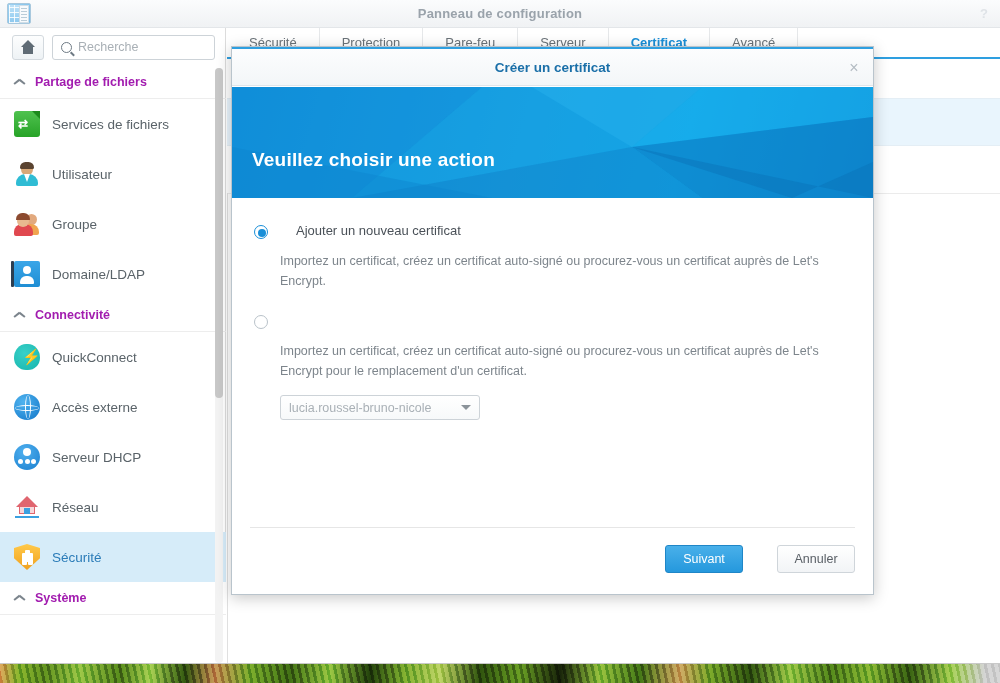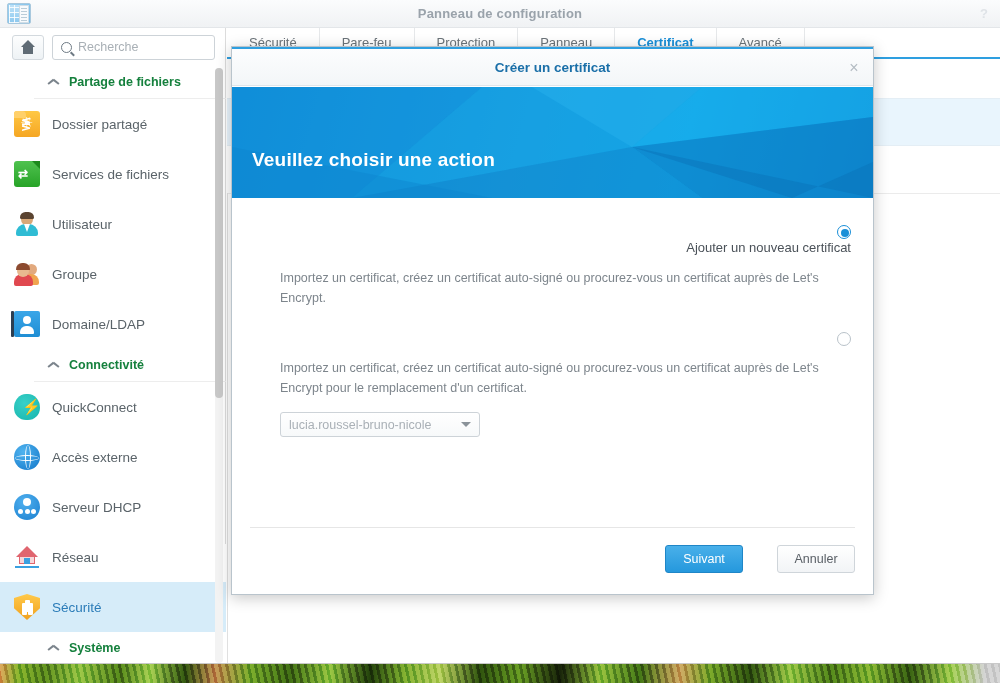--- a/index.html
+++ b/index.html
@@ -124,23 +124,22 @@
 
   #sidebar-scroll {
     position: absolute; left: 0; top: 38px; width: 226px; height: 598px;
     overflow: hidden;
   }
   #sidebar-list { position: relative; }
 
   .sb-group {
     display: flex; align-items: center; gap: 10px;
     height: 33px; padding-left: 14px;
-    font-size: 12.5px; font-weight: bold; color: #15803d;
+    font-size: 12.5px; font-weight: bold; color: #a21caf;
     border-bottom: 1px solid #ededed;
-    margin-left: 34px;
   }
   .caret-up {
     width: 0; height: 0; position: relative; flex: none;
     width: 11px; height: 8px;
   }
   .caret-up::before {
     content:""; position:absolute; left:0; top:5px; width:7px; height:1.6px;
     background:#7b848c; transform: rotate(-38deg); transform-origin: left center;
   }
   .caret-up::after {
@@ -380,21 +379,21 @@
   #banner-title {
     position: absolute; left: 20px; bottom: 27px;
     font-size: 19px; font-weight: bold; color: #ffffff;
     letter-spacing: .2px;
   }
 
   #dlg-body {
     position: absolute; left: 0; top: 151px; width: 641px; height: 350px;
     padding: 25px 22px 0 22px;
   }
-  .opt-row { display: flex; align-items: flex-end; gap: 1px; flex-direction: column; }
+  .opt-row { display: flex; align-items: center; gap: 28px; }
   .radio {
     width: 14px; height: 14px; border-radius: 50%; flex: none; margin-top: 2px;
     border: 1px solid #b9c2c9; background: #fff;
   }
   .radio.on { border: 1px solid #1a8fd8; background: #fff; position: relative; }
   .radio.on::after {
     content:""; position:absolute; left:3px; top:3px; width:8px; height:8px;
     border-radius:50%; background:#1a8fd8;
   }
   .opt-label { font-size: 13px; color: #4a5158; line-height: 16px; }
@@ -469,26 +468,20 @@
     </div>
 
     <div id="sidebar-scroll">
       <div id="sidebar-list">
 
         <div class="sb-group">
           <span class="caret-up"></span>
           <span>Partage de fichiers</span>
         </div>
 
-        <div class="sb-item">
-          <span class="sb-icon ic-shared-folder">
-            <span class="share">⋚</span>
-          </span>
-          <span>Dossier partagé</span>
-        </div>
 
         <div class="sb-item">
           <span class="sb-icon ic-file-services">
             <span class="arrows">⇄</span>
           </span>
           <span>Services de fichiers</span>
         </div>
 
         <div class="sb-item">
           <span class="sb-icon ic-user">
@@ -571,27 +564,27 @@
     </div>
   </div>
 
   <div id="main">
 
     <div id="tabbar">
       <div class="tab">
         <span>Sécurité</span>
       </div>
       <div class="tab">
+        <span>Protection</span>
+      </div>
+      <div class="tab">
         <span>Pare-feu</span>
       </div>
       <div class="tab">
-        <span>Protection</span>
-      </div>
-      <div class="tab">
-        <span>Panneau</span>
+        <span>Serveur</span>
       </div>
       <div class="tab active">
         <span>Certificat</span>
       </div>
       <div class="tab">
         <span>Avancé</span>
       </div>
     </div>
 
     <div id="content-area">

